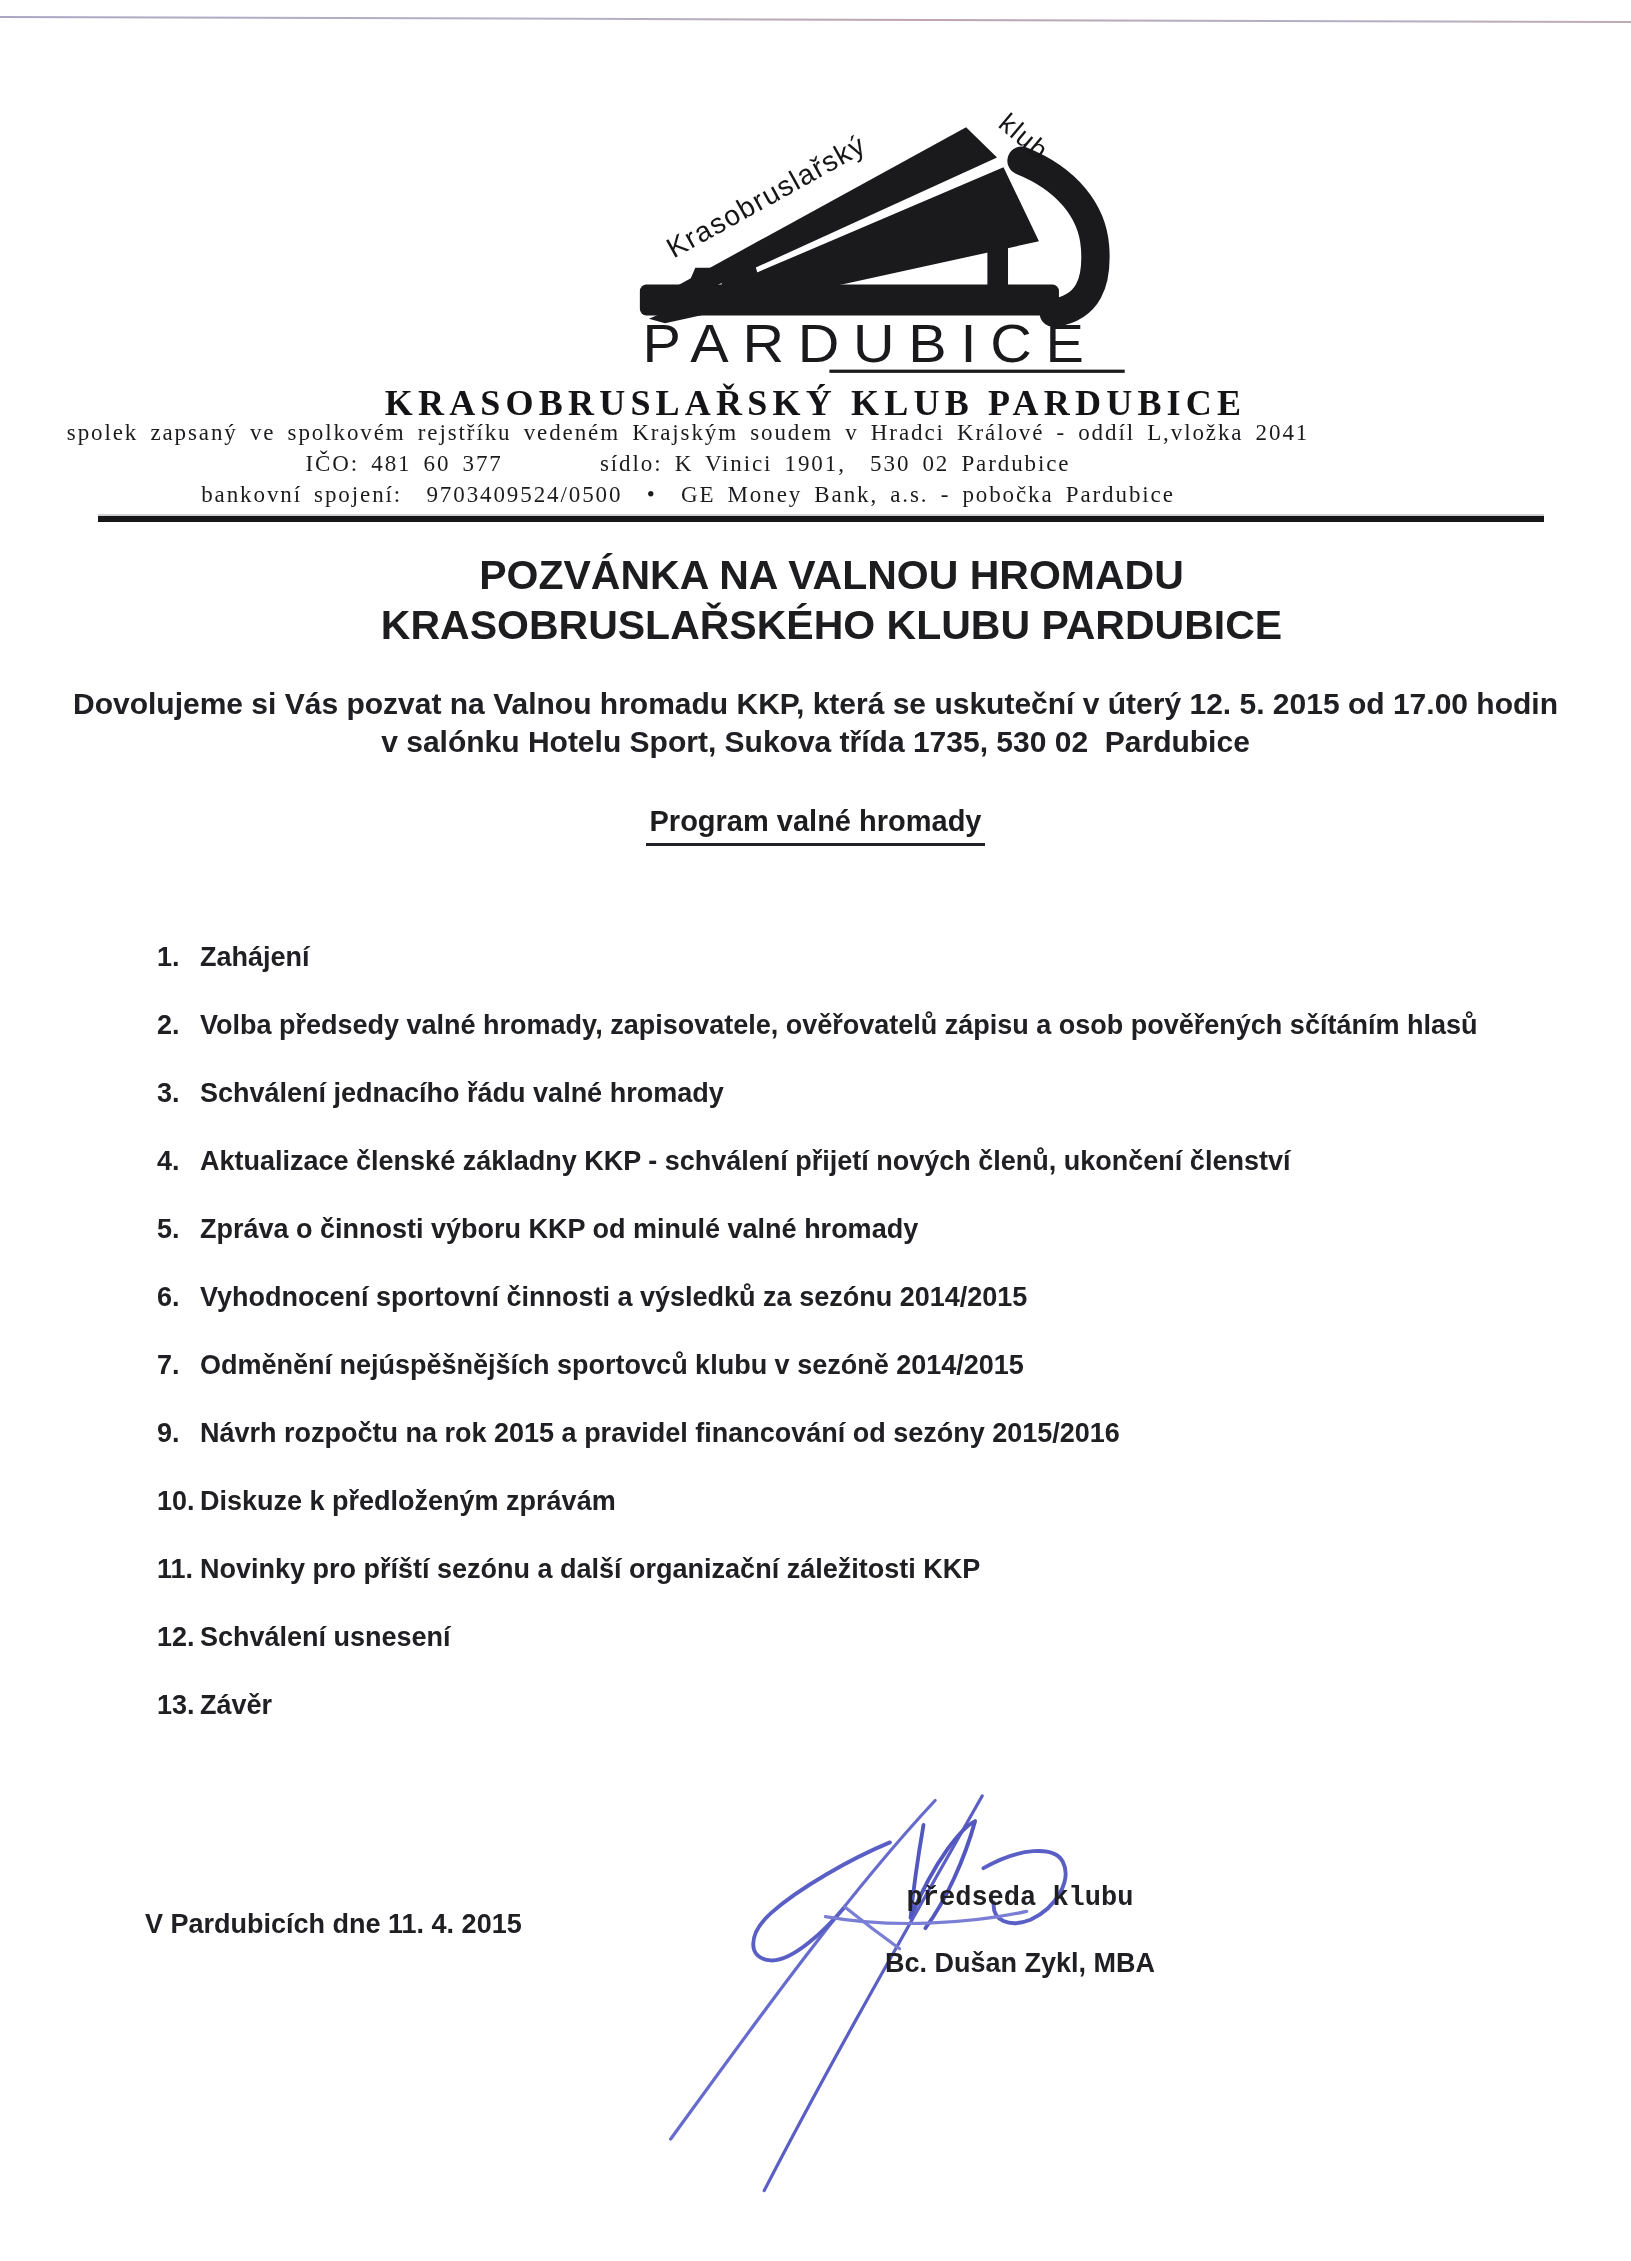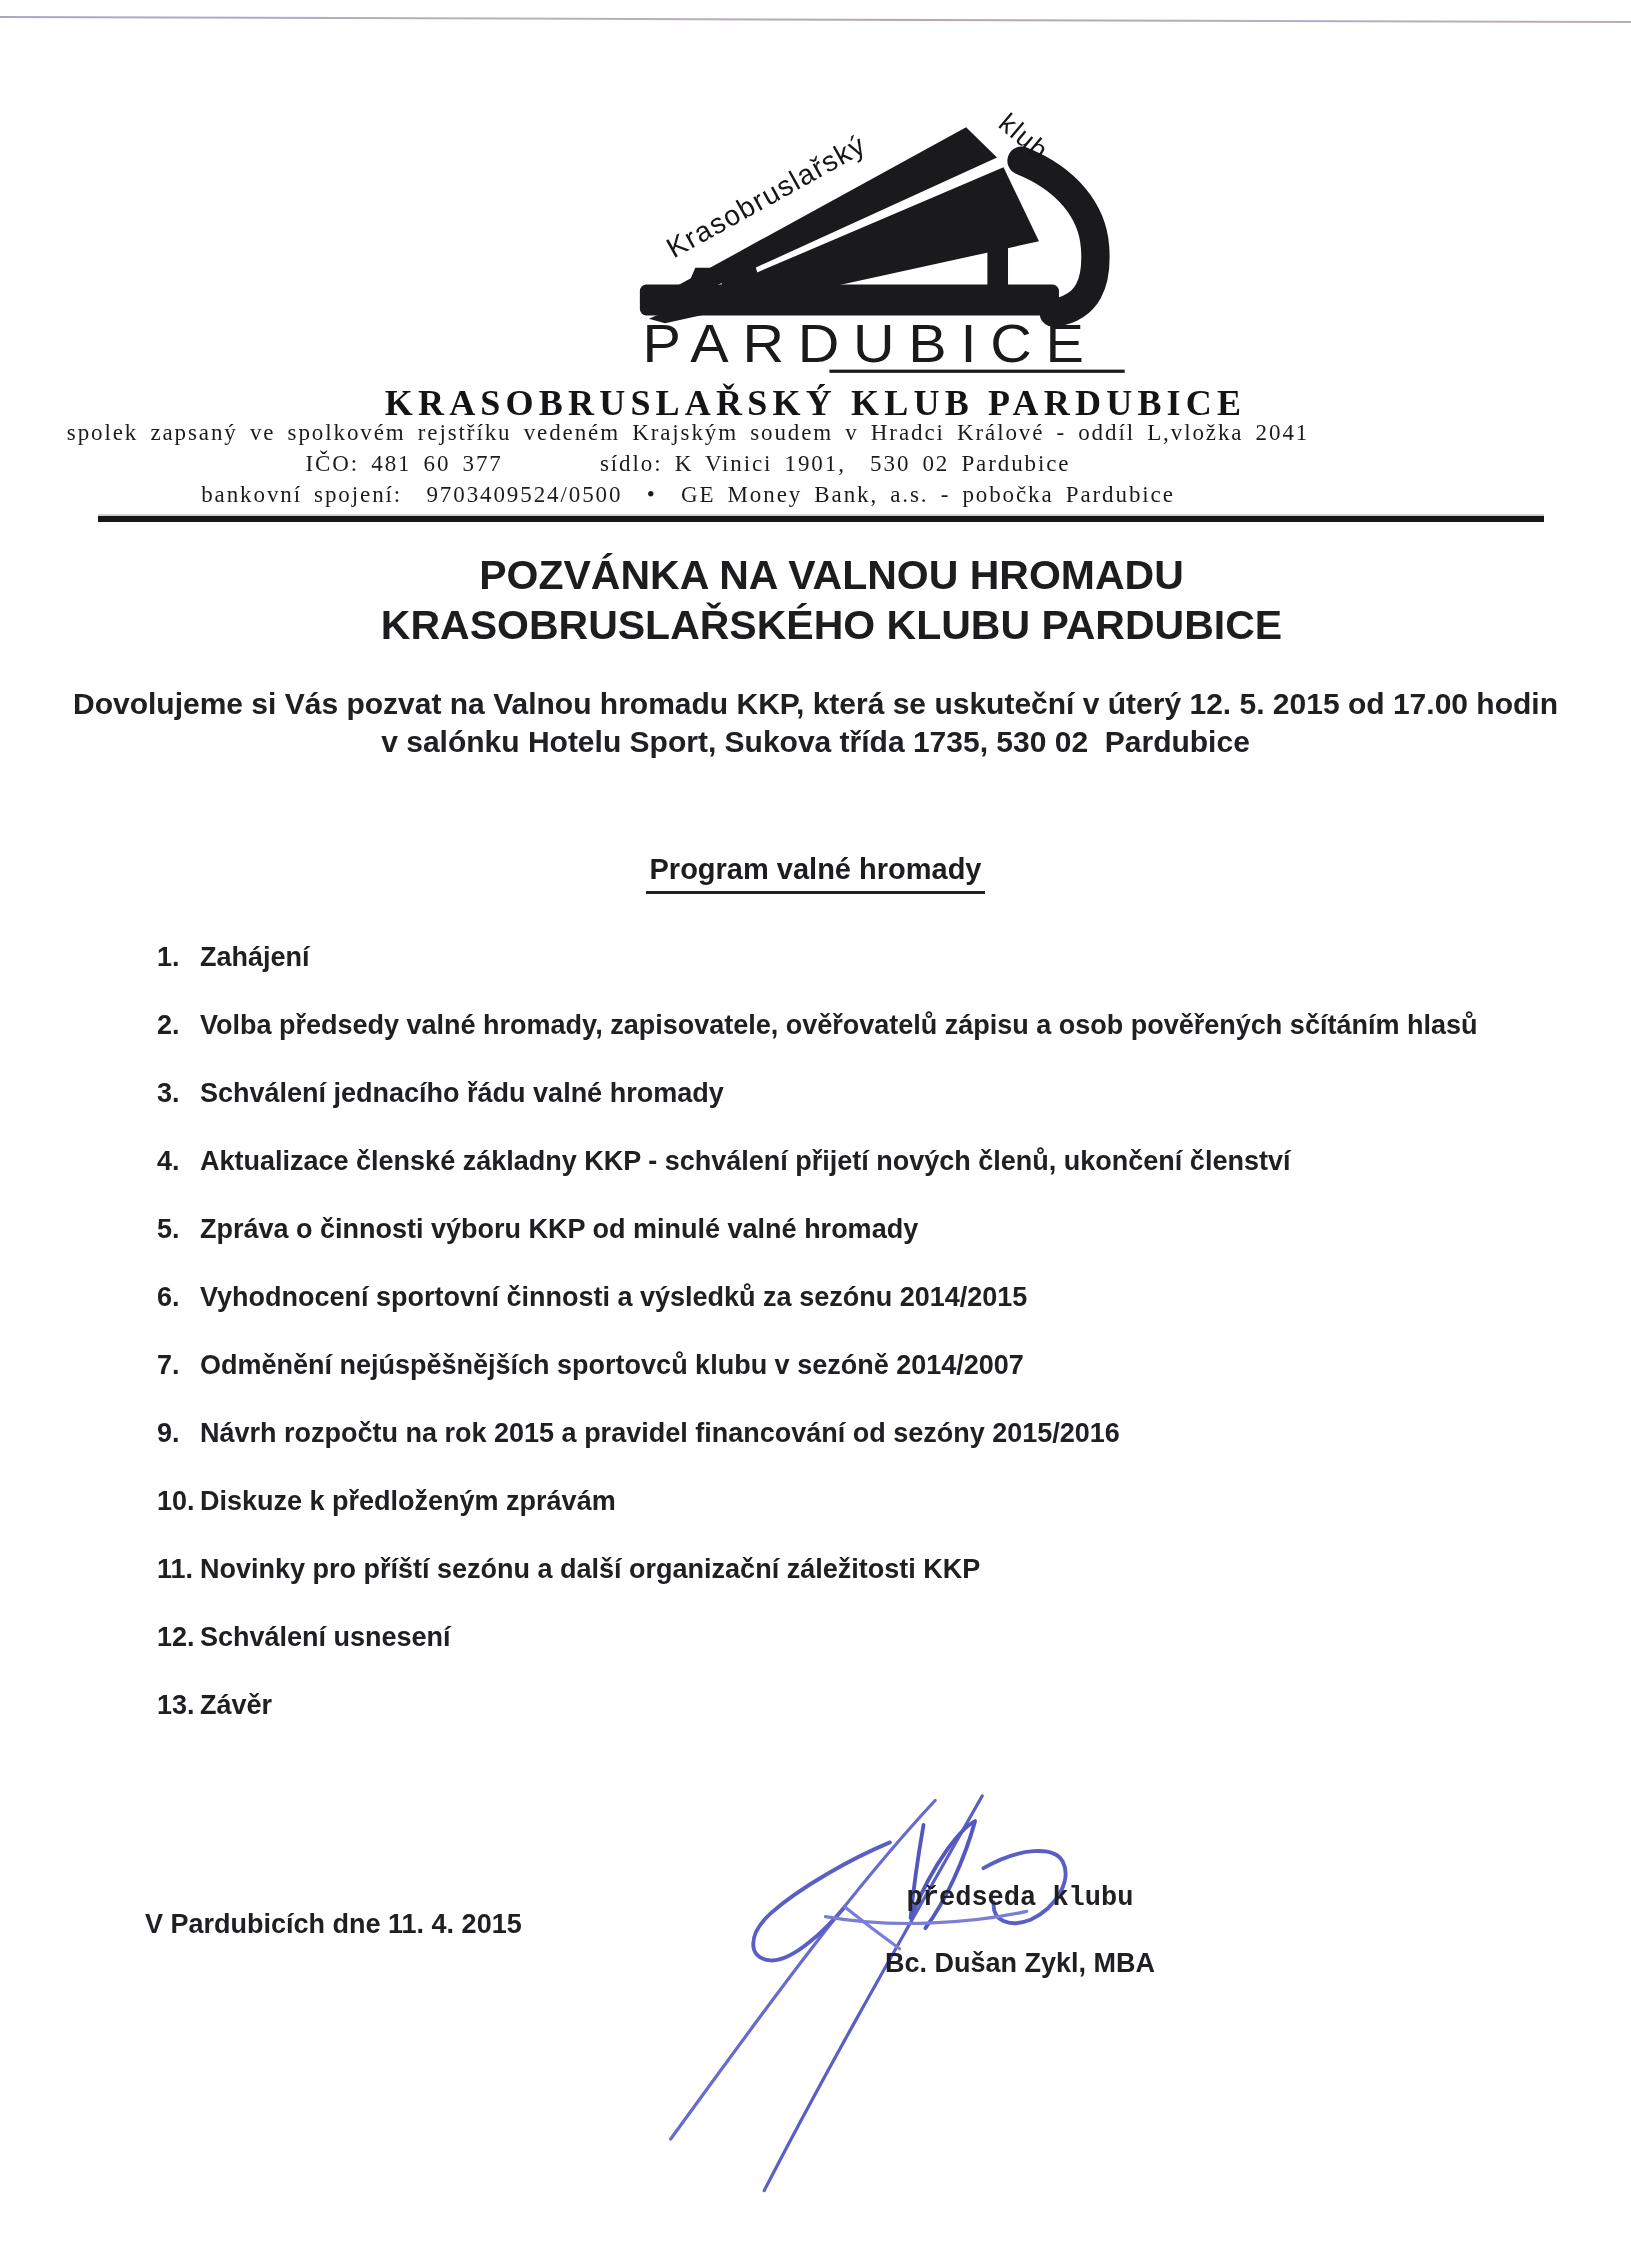--- a/index.html
+++ b/index.html
@@ -62,21 +62,20 @@
   #intro1{top:687px;}
   #intro2{top:725px;}
 
   
   #prog-head-wrap{left:0;top:805px;width:1631px;text-align:center;}
   #prog-head{
     display:inline-block;
     font-weight:bold;font-size:29px;color:#1d1d20;
     border-bottom:3.2px solid #222226;
     padding:0 3.9px 5.2px 3.9px;
-    margin-top:48px;
   }
 
   
   #agenda{left:157px;top:942px;width:1407px;}
   .agenda-item{
     font-weight:bold;font-size:27px;color:#202024;
     line-height:31px;
     margin-bottom:37px;
     white-space:nowrap;
   }
@@ -141,21 +140,21 @@
     <span id="prog-head">Program valné hromady</span>
   </div>
 
   <div id="agenda" class="abs">
     <div class="agenda-item"><span class="agenda-num">1.</span><span>Zahájení</span></div>
     <div class="agenda-item"><span class="agenda-num">2.</span><span>Volba předsedy valné hromady, zapisovatele, ověřovatelů zápisu a osob pověřených sčítáním hlasů</span></div>
     <div class="agenda-item"><span class="agenda-num">3.</span><span>Schválení jednacího řádu valné hromady</span></div>
     <div class="agenda-item"><span class="agenda-num">4.</span><span>Aktualizace členské základny KKP - schválení přijetí nových členů, ukončení členství</span></div>
     <div class="agenda-item"><span class="agenda-num">5.</span><span>Zpráva o činnosti výboru KKP od minulé valné hromady</span></div>
     <div class="agenda-item"><span class="agenda-num">6.</span><span>Vyhodnocení sportovní činnosti a výsledků za sezónu 2014/2015</span></div>
-    <div class="agenda-item"><span class="agenda-num">7.</span><span>Odměnění nejúspěšnějších sportovců klubu v sezóně 2014/2007</span></div>
+    <div class="agenda-item"><span class="agenda-num">7.</span><span>Odměnění nejúspěšnějších sportovců klubu v sezóně 2014/2015</span></div>
     <div class="agenda-item"><span class="agenda-num">9.</span><span>Návrh rozpočtu na rok 2015 a pravidel financování od sezóny 2015/2016</span></div>
     <div class="agenda-item"><span class="agenda-num">10.</span><span>Diskuze k předloženým zprávám</span></div>
     <div class="agenda-item"><span class="agenda-num">11.</span><span>Novinky pro příští sezónu a další organizační záležitosti KKP</span></div>
     <div class="agenda-item"><span class="agenda-num">12.</span><span>Schválení usnesení</span></div>
     <div class="agenda-item"><span class="agenda-num">13.</span><span>Závěr</span></div>
   </div>
 
   <div id="date-place" class="abs">V Pardubicích dne 11. 4. 2015</div>
 
   <svg id="sig-svg" class="abs" width="503" height="465" viewBox="0 0 780 720">

